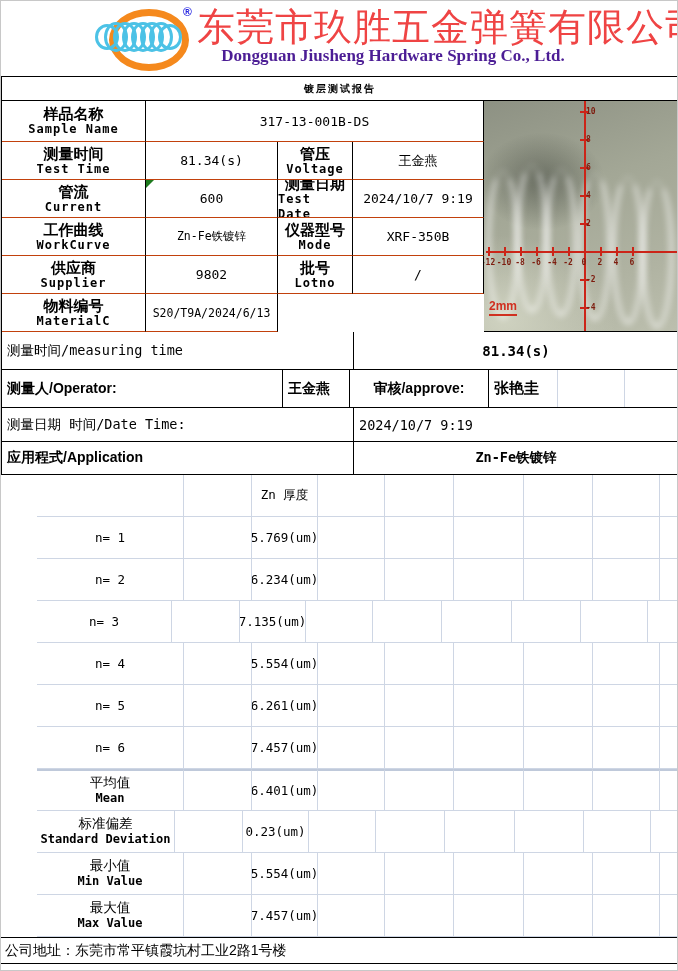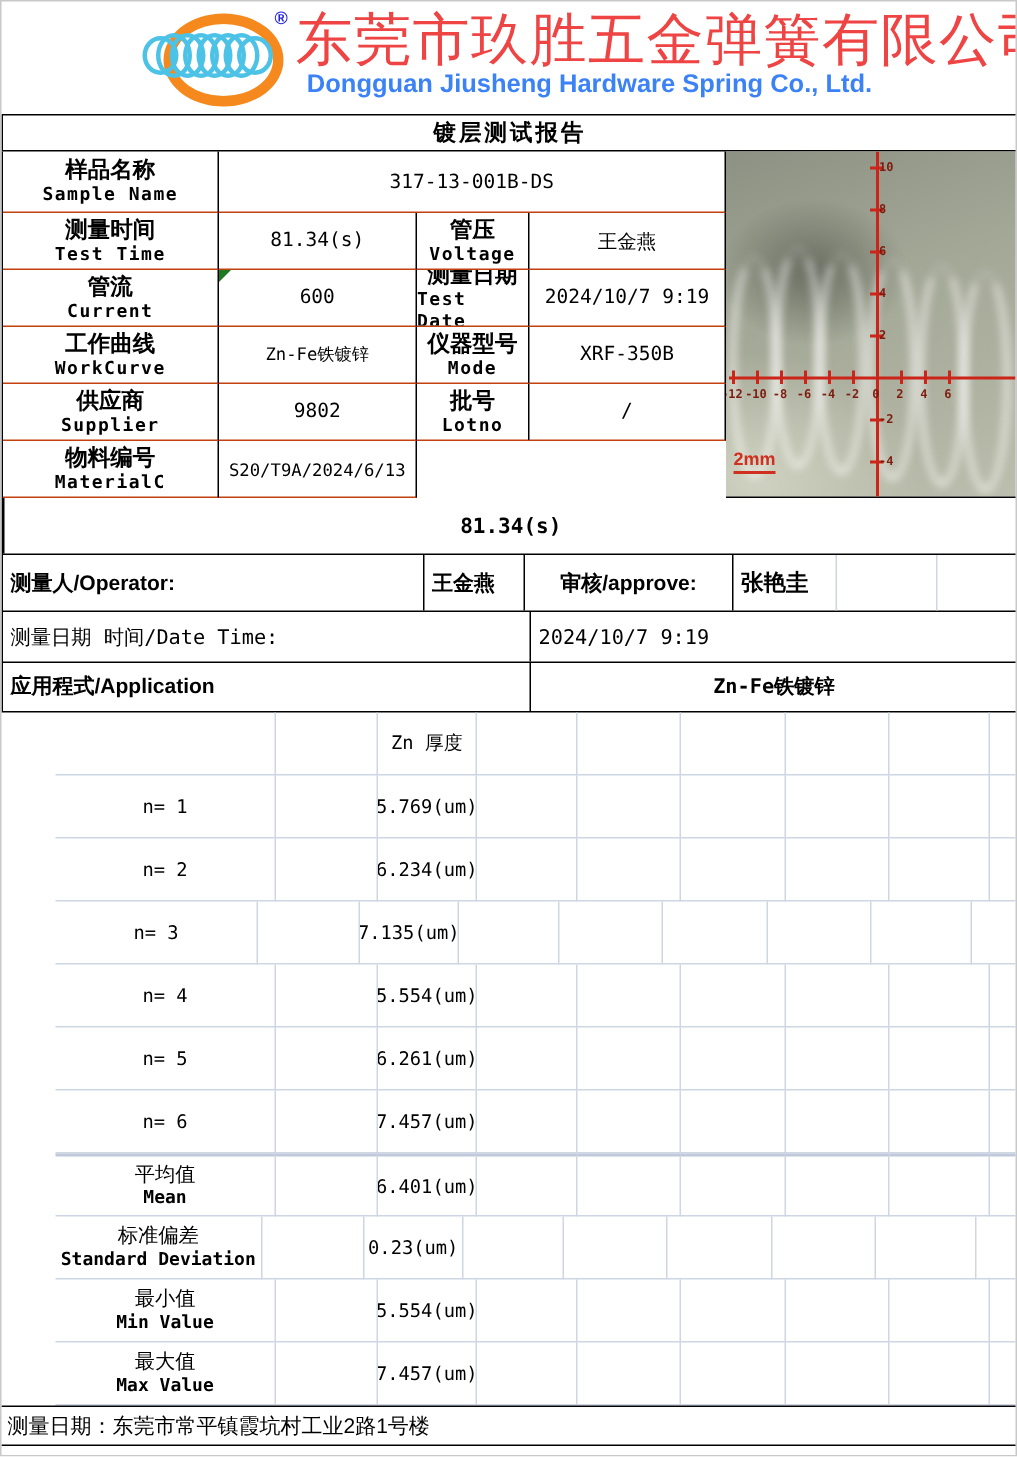--- a/index.html
+++ b/index.html
@@ -18,26 +18,26 @@
   .logo-spring i:nth-of-type(3){left:18px;}
   .logo-spring i:nth-of-type(4){left:27px;}
   .logo-spring i:nth-of-type(5){left:36px;}
   .logo-spring i:nth-of-type(6){left:45px;}
   .logo-spring i:nth-of-type(7){left:54px;}
   .logo-spring i:nth-of-type(8){left:63px;height:26px;top:2px;}
   .reg-mark{position:absolute;left:88px;top:-3px;color:#2323e0;font-size:12px;font-weight:bold;}
   .company{position:absolute;left:196px;top:8px;width:392px;text-align:center;}
   .company-cn{color:#ef4444;font-size:38px;line-height:36px;font-weight:500;white-space:nowrap;
               font-family:"Liberation Serif","DejaVu Serif",serif;letter-spacing:1px;}
-  .company-en{color:#3b82f6;font-size:17px;font-weight:bold;line-height:22px;white-space:nowrap;}
+  .company-en{color:#4c1d95;font-size:17px;font-weight:bold;line-height:22px;white-space:nowrap;font-family:Liberation Serif, serif;}
 
   
   .title-row{position:absolute;left:0;top:75px;width:678px;height:25px;box-sizing:border-box;
              border-top:1px solid #000;border-bottom:1px solid #000;border-left:1px solid #000;border-right:1px solid #000;
-             display:flex;align-items:center;justify-content:center;font-size:15px;font-weight:bold;letter-spacing:2px;}
+             display:flex;align-items:center;justify-content:center;font-size:10px;font-weight:bold;letter-spacing:2px;}
 
   
   .info-table{position:absolute;left:0;top:100px;width:483px;height:231px;box-sizing:border-box;
               border-left:1px solid #000;display:grid;grid-template-columns:144px 132px 75px 131px;
               grid-template-rows:41px 38px 38px 38px 38px 38px;}
   .icell{box-sizing:border-box;border-right:1px solid #000;border-bottom:1px solid #c2410c;position:relative;
          display:flex;flex-direction:column;align-items:center;justify-content:center;overflow:hidden;}
   .icell .cn{font-size:15px;font-weight:bold;line-height:17px;}
   .icell .en{font-family:"DejaVu Sans Mono","Liberation Mono",monospace;font-size:12px;font-weight:bold;letter-spacing:1px;line-height:15px;}
   .icell.val{font-family:"DejaVu Sans Mono","Liberation Mono",monospace;font-size:13px;}
@@ -227,20 +227,21 @@
       <div class="ytick" style="top: 122px;"></div>
       <div class="ylab" style="top: 122px;">2</div>
       <div class="ytick" style="top: 178px;"></div>
       <div class="ylab" style="top: 178px;">-2</div>
       <div class="ytick" style="top: 206px;"></div>
       <div class="ylab" style="top: 206px;">-4</div>
     </div>
 
   <div class="mid">
     <div class="mid-row" style="height:38px;">
+      <div class="mid-cell lab mono-part" style="width:351px;">测量时间/measuring time</div>
       <div class="mid-cell bl center bold mono-part" style="flex:1;font-size:14px;">81.34(s)</div>
     </div>
     <div class="mid-row" style="height:38px;">
       <div class="mid-cell lab bold" style="width:280px;font-size:14px;">测量人/Operator:</div>
       <div class="mid-cell bl lab bold" style="width:67px;font-size:14px;">王金燕</div>
       <div class="mid-cell bl center bold" style="width:139px;font-size:14px;">审核/approve:</div>
       <div class="mid-cell bl lab bold" style="width:69px;font-size:15px;">张艳圭</div>
       <div class="mid-cell bl-light" style="width:67px;"></div>
       <div class="mid-cell bl-light" style="flex:1;"></div>
     </div>
@@ -383,15 +384,15 @@
         <div class="mcell mono" style="width: 66px;">7.457(um)</div>
         <div class="mcell" style="width: 67px;"></div>
         <div class="mcell" style="width: 69px;"></div>
         <div class="mcell" style="width: 70px;"></div>
         <div class="mcell" style="width: 69px;"></div>
         <div class="mcell" style="width: 67px;"></div>
         <div class="mcell" style="width: 55px;"></div>
       </div>
     </div>
 
-  <div class="address-row">测量日期：东莞市常平镇霞坑村工业2路1号楼</div>
+  <div class="address-row">公司地址：东莞市常平镇霞坑村工业2路1号楼</div>
 
 </div>
 
 </body></html>

